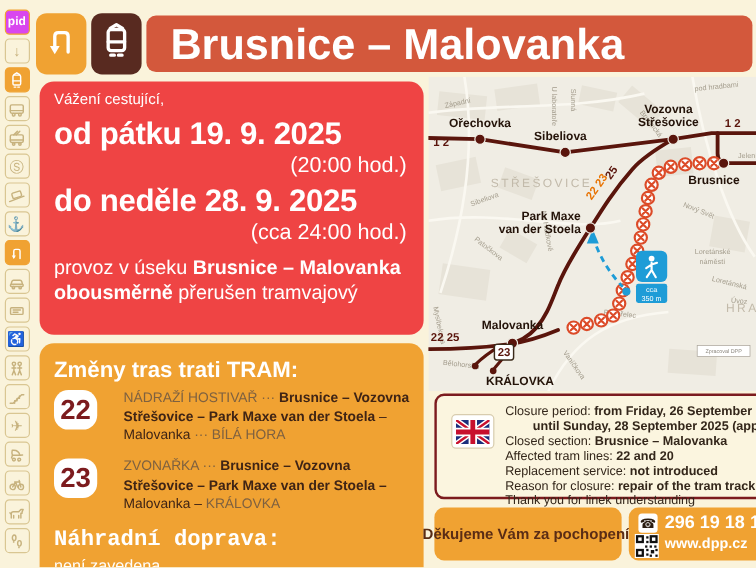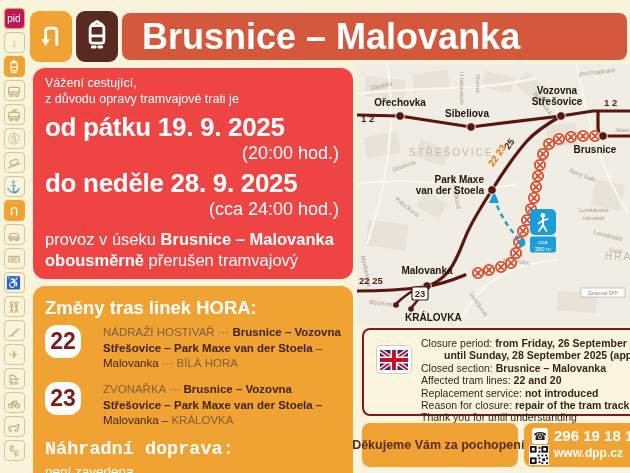--- a/index.html
+++ b/index.html
@@ -4,21 +4,21 @@
 <style>
   html,body{margin:0;padding:0;}
   body{font-family:"Liberation Sans",sans-serif;background:#FAF3DB;}
   .poster{position:relative;width:630px;height:473px;background:#FAF3DB;overflow:hidden;}
 
   
   .sidebar{position:absolute;left:0;top:0;width:28px;height:473px;padding-top:8px;box-sizing:border-box;display:flex;flex-direction:column;align-items:center;gap:3px;}
   .s-tile{width:21px;height:21px;border:1.5px solid #D9C692;border-radius:4px;box-sizing:border-box;color:#C7B27E;display:flex;align-items:center;justify-content:center;font-size:12px;line-height:1;flex:0 0 auto;}
   .s-tile svg{width:14px;height:14px;stroke:currentColor;fill:none;stroke-width:1.2;stroke-linecap:round;stroke-linejoin:round;}
   .s-active{background:#F0A232;border-color:#F0A232;color:#fff;}
-  .s-logo{background:#be185d;border-color:#F0A232;color:#fff;font-weight:normal;font-size:10px;}
+  .s-logo{background:#d946ef;border-color:#F0A232;color:#fff;font-weight:bold;font-size:10px;}
 
   
   .h-tile{position:absolute;top:11px;width:42px;height:51px;border-radius:9px;display:flex;align-items:center;justify-content:center;}
   .h-tile svg{width:30px;height:30px;stroke:#fff;fill:none;stroke-width:1.3;stroke-linecap:round;stroke-linejoin:round;}
   .h-orange{left:30px;background:#F0A232;}
   .h-brown{left:76px;background:#582A20;}
   .title-bar{position:absolute;left:122px;top:13px;width:505px;height:47px;background:#D3583C;border-radius:8px;color:#fff;font-size:36px;font-weight:bold;line-height:47px;padding-left:20px;box-sizing:border-box;white-space:nowrap;overflow:hidden;}
 
   
   .notice{position:absolute;left:33px;top:68px;width:320px;height:211px;background:#ef4444;border-radius:12px;color:#fff;box-sizing:border-box;padding:7px 14px 0 12px;}
@@ -185,34 +185,33 @@
           <path d="M4.6 2.2 L7 0.7 L9.4 2.2"></path>
           <rect x="3.8" y="2.6" width="6.4" height="8.2" rx="1.1"></rect>
           <path d="M3.8 7.4 h6.4 M4.8 12.6 h1.4 M7.8 12.6 h1.4"></path>
         </svg></span>
   </div>
   <div class="title-bar">Brusnice – Malovanka</div>
 
   <section class="notice">
     <p class="n-intro">
       <span>Vážení cestující,</span><br>
-      <span>z důvodu opravy tramvajové trati je</span>
     </p>
     <div class="n-date">od pátku 19. 9. 2025</div>
     <div class="n-time">(20:00 hod.)</div>
     <div class="n-date">do neděle 28. 9. 2025</div>
     <div class="n-time">(cca 24:00 hod.)</div>
     <div class="n-detail" id="notice-detail">
         <div><span>provoz v úseku </span><span class="b">Brusnice – Malovanka</span></div>
         <div><span class="b">obousměrně</span><span> přerušen tramvajový</span></div>
       </div>
   </section>
 
   <section class="changes">
-    <p class="c-head">Změny tras linek HORA:</p>
+    <p class="c-head">Změny tras trati TRAM:</p>
     <div id="route-lines">
         <div class="route-row">
           <div class="line-badge">22</div>
           <p class="route-text"><span class="seg-muted">NÁDRAŽÍ HOSTIVAŘ</span><span class="seg-muted"> ··· </span><span class="seg-bold">Brusnice – Vozovna Střešovice – Park Maxe van der Stoela</span><span class="seg-dark"> – Malovanka</span><span class="seg-muted"> ··· </span><span class="seg-muted">BÍLÁ HORA</span></p>
         </div>
         <div class="route-row">
           <div class="line-badge">23</div>
           <p class="route-text"><span class="seg-muted">ZVONAŘKA</span><span class="seg-muted"> ··· </span><span class="seg-bold">Brusnice – Vozovna Střešovice – Park Maxe van der Stoela –</span><span class="seg-dark"> Malovanka – </span><span class="seg-muted">KRÁLOVKA</span></p>
         </div>
       </div>
@@ -407,21 +406,21 @@
         <path d="M14,0 V20 M0,10 H28" stroke="#C8102E" stroke-width="4"></path>
       </svg>
     </div>
     <div class="info-rows" id="info-rows">
         <div class="info-row"><span class="ilbl">Closure period: </span><span class="ival">from Friday, 26 September 2025 (8:00</span></div>
         <div class="info-row cont"><span class="ival">until Sunday, 28 September 2025 (app</span></div>
         <div class="info-row"><span class="ilbl">Closed section: </span><span class="ival">Brusnice – Malovanka</span></div>
         <div class="info-row"><span class="ilbl">Affected tram lines: </span><span class="ival">22 and 20</span></div>
         <div class="info-row"><span class="ilbl">Replacement service: </span><span class="ival">not introduced</span></div>
         <div class="info-row"><span class="ilbl">Reason for closure: </span><span class="ival">repair of the tram track</span></div>
-        <div class="info-row"><span class="ilbl">Thank you for until understanding</span></div>
+        <div class="info-row"><span class="ilbl">Thank you for linek understanding</span></div>
       </div>
   </section>
 
   <div class="thanks">Děkujeme Vám za pochopení.</div>
   <div class="contact">
     <div class="phone-tile">☎</div>
     <div class="phone-num">296 19 18 17</div>
     <svg class="qr" viewBox="0 0 21 21">
       <g fill="#111">
         <rect x="1" y="1" width="7" height="7"></rect>

